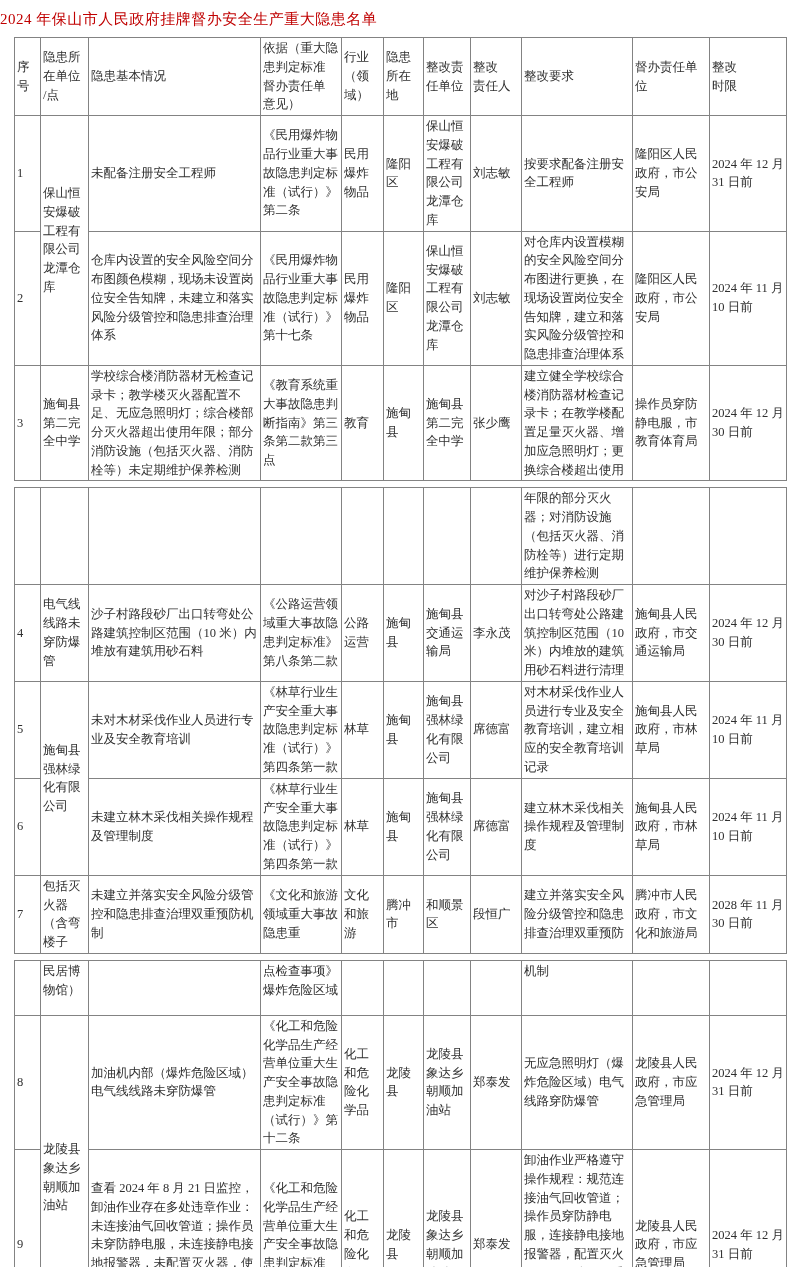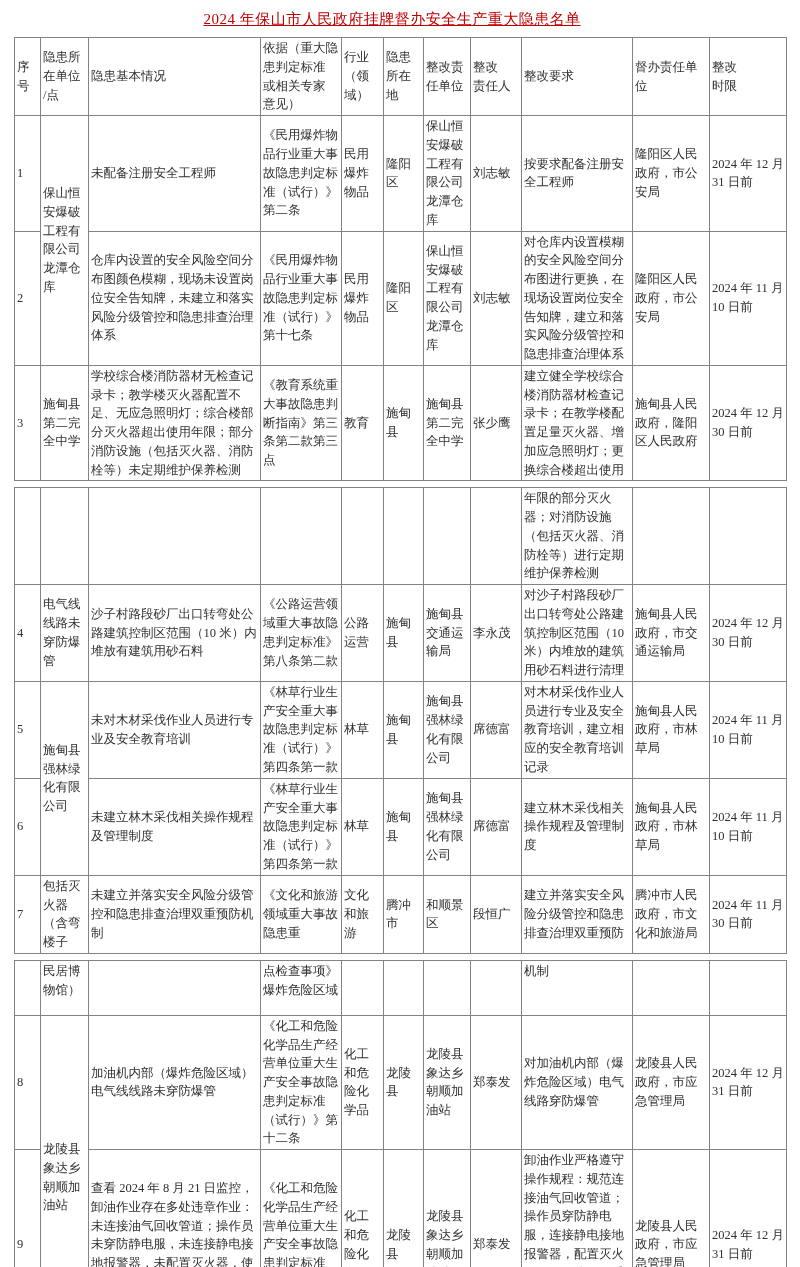--- a/index.html
+++ b/index.html
@@ -2,22 +2,22 @@
 <html><head>
 <meta charset="utf-8">
 <style>
   html,body { margin:0; padding:0; }
   body {
     width:800px; height:1267px; background:#ffffff;
     font-family:"Liberation Serif","DejaVu Serif",serif;
     color:#2f2f2f;
   }
   .doc-title {
-    text-align:center; font-size:15px; color:#c00000;
-    padding:10px 16px 8px 0; letter-spacing:0.5px;text-decoration:underline;
+    text-align:left; font-size:15px; color:#c00000;
+    padding:10px 16px 8px 0; letter-spacing:0.5px;
   }
   table.sec {
     border-collapse:collapse; table-layout:fixed;
     width:772px; margin:0 0 6px 14px;
   }
   td {
     border:1px solid #838383;
     font-size:12.5px; line-height:1.5;
     padding:1px 2px; vertical-align:middle;
     word-break:break-all; overflow:hidden;
@@ -50,21 +50,21 @@
   <tbody>
       <tr class="head h72">
     <td>序
 号</td>
     <td>隐患所
 在单位
 /点</td>
     <td>隐患基本情况</td>
     <td>依据（重大隐
 患判定标准
-或相关专家
+督办责任单
 意见）</td>
     <td>行业
 （领
 域）</td>
     <td>隐患
 所在
 地</td>
     <td>整改责
 任单位</td>
     <td>整改
@@ -103,21 +103,21 @@
   <tr class="h106">
     <td>3</td>
     <td>施甸县第二完全中学</td>
     <td>学校综合楼消防器材无检查记录卡；教学楼灭火器配置不足、无应急照明灯；综合楼部分灭火器超出使用年限；部分消防设施（包括灭火器、消防栓等）未定期维护保养检测</td>
     <td>《教育系统重大事故隐患判断指南》第三条第二款第三点</td>
     <td>教育</td>
     <td>施甸县</td>
     <td>施甸县第二完全中学</td>
     <td>张少鹰</td>
     <td>建立健全学校综合楼消防器材检查记录卡；在教学楼配置足量灭火器、增加应急照明灯；更换综合楼超出使用</td>
-    <td>施甸县人民政府，隆阳区人民政府</td>
+    <td>操作员穿防静电服，市教育体育局</td>
     <td>2024 年 12 月 30 日前</td>
   </tr>
 </tbody>
   </table>
 
 <table class="sec">
   <colgroup>
     <col style="width:26px">
       <col style="width:48px">
       <col style="width:172px">
@@ -186,21 +186,21 @@
     <td>7</td>
     <td>包括灭火器（含弯楼子</td>
     <td>未建立并落实安全风险分级管控和隐患排查治理双重预防机制</td>
     <td>《文化和旅游领域重大事故隐患重</td>
     <td>文化和旅游</td>
     <td>腾冲市</td>
     <td>和顺景区</td>
     <td>段恒广</td>
     <td>建立并落实安全风险分级管控和隐患排查治理双重预防</td>
     <td>腾冲市人民政府，市文化和旅游局</td>
-    <td>2024 年 11 月 30 日前</td>
+    <td>2028 年 11 月 30 日前</td>
   </tr>
 </tbody>
   </table>
 
 <table class="sec">
   <colgroup>
     <col style="width:26px">
       <col style="width:48px">
       <col style="width:172px">
       <col style="width:81px">
@@ -228,21 +228,21 @@
   </tr>
   <tr class="h134">
     <td>8</td>
     <td rowspan="2">龙陵县象达乡朝顺加油站</td>
     <td>加油机内部（爆炸危险区域）电气线线路未穿防爆管</td>
     <td>《化工和危险化学品生产经营单位重大生产安全事故隐患判定标准（试行）》第十二条</td>
     <td>化工和危险化学品</td>
     <td>龙陵县</td>
     <td>龙陵县象达乡朝顺加油站</td>
     <td>郑泰发</td>
-    <td>对加油机内部（爆炸危险区域）电气线路穿防爆管</td>
+    <td>无应急照明灯（爆炸危险区域）电气线路穿防爆管</td>
     <td>龙陵县人民政府，市应急管理局</td>
     <td>2024 年 12 月 31 日前</td>
   </tr>
   <tr class="h174">
     <td>9</td>
     <td>查看 2024 年 8 月 21 日监控，卸油作业存在多处违章作业：未连接油气回收管道；操作员未穿防静电服，未连接静电接地报警器，未配置灭火器，使用非防爆型手电筒照明；未开展卸油前后的安全检查并记录</td>
     <td>《化工和危险化学品生产经营单位重大生产安全事故隐患判定标准（试行）》第十二条</td>
     <td>化工和危险化学品</td>
     <td>龙陵县</td>
     <td>龙陵县象达乡朝顺加油站</td>

